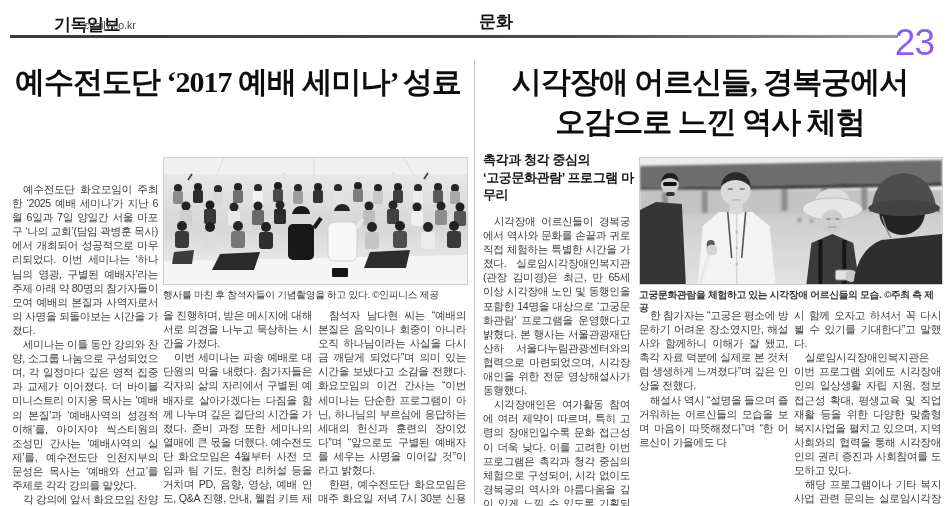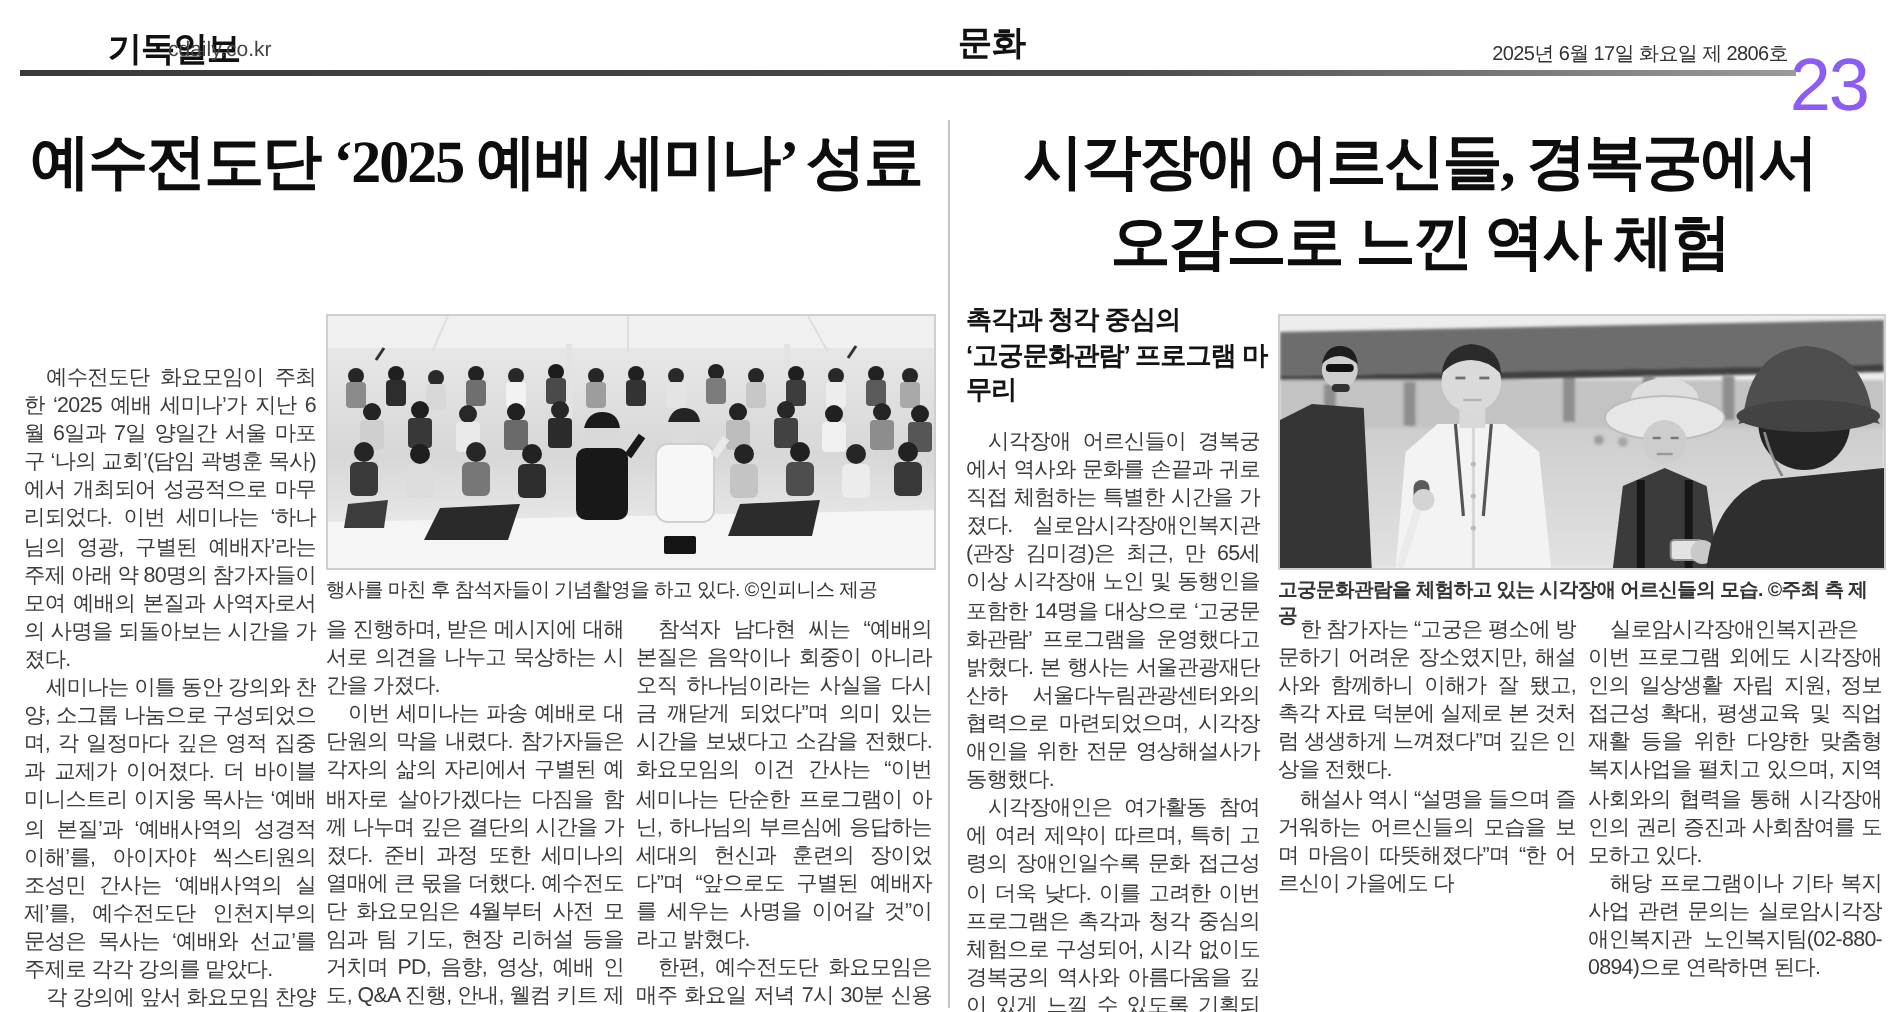--- a/index.html
+++ b/index.html
@@ -49,27 +49,26 @@
   .r-c3{left:794px;top:308px;width:147px;}
 </style>
 </head>
 <body>
 
 <div class="page">
 
   <div class="masthead">기독일보</div>
   <div class="site">cdaily.co.kr</div>
   <div class="section">문화</div>
-  <div class="date-issue">2025년 6월 17일 화요일 제 2806호</div>
   <div class="page-num">23</div>
   <div class="header-rule"></div>
 
   <div class="v-divider"></div>
 
-  <div class="headline hl-left">예수전도단 ‘2025 예배 세미나’ 성료</div>
+  <div class="headline hl-left">예수전도단 ‘2017 예배 세미나’ 성료</div>
 
 
   <div class="photo ph-left">
     <svg viewBox="0 0 303 126" preserveAspectRatio="none">
       <defs>
         <linearGradient id="room" x1="0" y1="0" x2="0" y2="1">
           <stop offset="0" stop-color="#ececec"></stop>
             <stop offset="0.55" stop-color="#d7d7d7"></stop>
             <stop offset="1" stop-color="#f1f1f1"></stop>
         </linearGradient>
@@ -277,18 +276,19 @@
   <div class="col r-c1">
     <p>시각장애 어르신들이 경복궁에서 역사와 문화를 손끝과 귀로 직접 체험하는 특별한 시간을 가졌다. 실로암시각장애인복지관(관장 김미경)은 최근, 만 65세 이상 시각장애 노인 및 동행인을 포함한 14명을 대상으로 ‘고궁문화관람’ 프로그램을 운영했다고 밝혔다. 본 행사는 서울관광재단 산하 서울다누림관광센터와의 협력으로 마련되었으며, 시각장애인을 위한 전문 영상해설사가 동행했다.</p>
     <p>시각장애인은 여가활동 참여에 여러 제약이 따르며, 특히 고령의 장애인일수록 문화 접근성이 더욱 낮다. 이를 고려한 이번 프로그램은 촉각과 청각 중심의 체험으로 구성되어, 시각 없이도 경복궁의 역사와 아름다움을 깊이 있게 느낄 수 있도록 기획되었다.</p>
 
   </div>
   <div class="col r-c2">
     <p>한 참가자는 “고궁은 평소에 방문하기 어려운 장소였지만, 해설사와 함께하니 이해가 잘 됐고, 촉각 자료 덕분에 실제로 본 것처럼 생생하게 느껴졌다”며 깊은 인상을 전했다.</p>
     <p>해설사 역시 “설명을 들으며 즐거워하는 어르신들의 모습을 보며 마음이 따뜻해졌다”며 “한 어르신이 가을에도 다</p>
   </div>
   <div class="col r-c3">
+    <p class="cont">시 함께 오자고 하셔서 꼭 다시 뵐 수 있기를 기대한다”고 말했다.</p>
     <p>실로암시각장애인복지관은 이번 프로그램 외에도 시각장애인의 일상생활 자립 지원, 정보 접근성 확대, 평생교육 및 직업재활 등을 위한 다양한 맞춤형 복지사업을 펼치고 있으며, 지역사회와의 협력을 통해 시각장애인의 권리 증진과 사회참여를 도모하고 있다.</p>
     <p>해당 프로그램이나 기타 복지사업 관련 문의는 실로암시각장애인복지관 노인복지팀(02-880-0894)으로 연락하면 된다.</p>
 
   </div>
 
 </div>
 
 </body></html>

